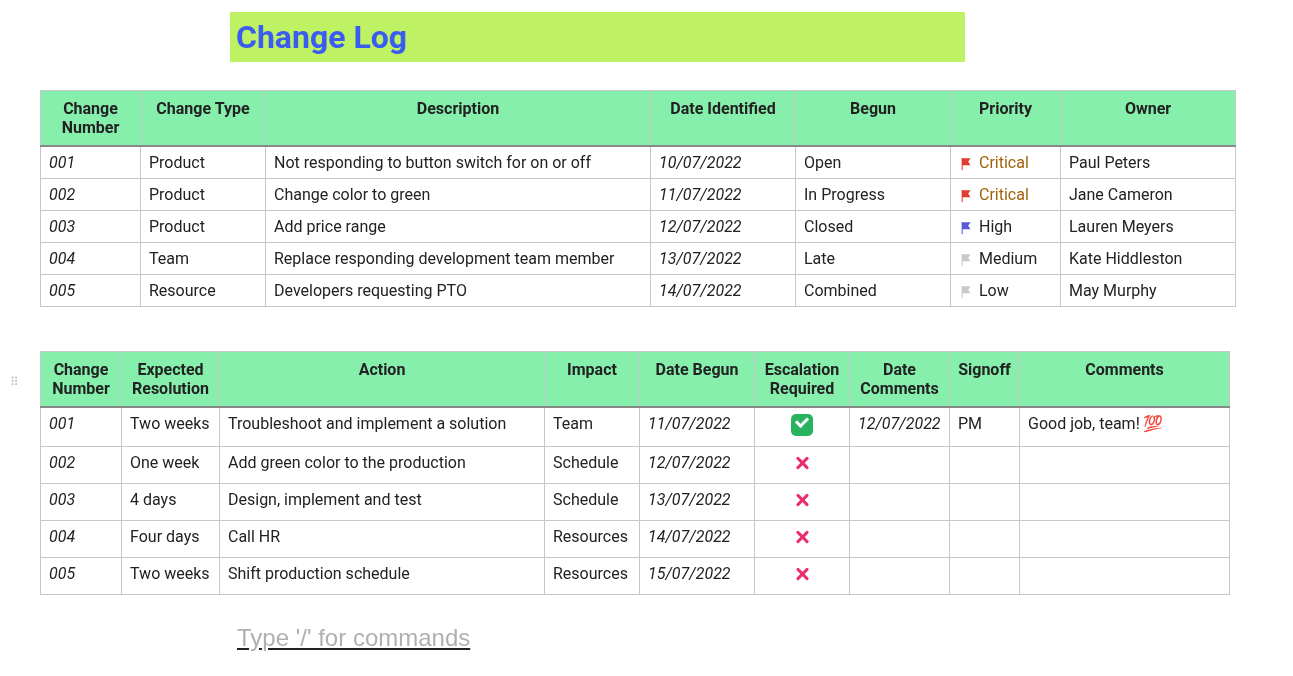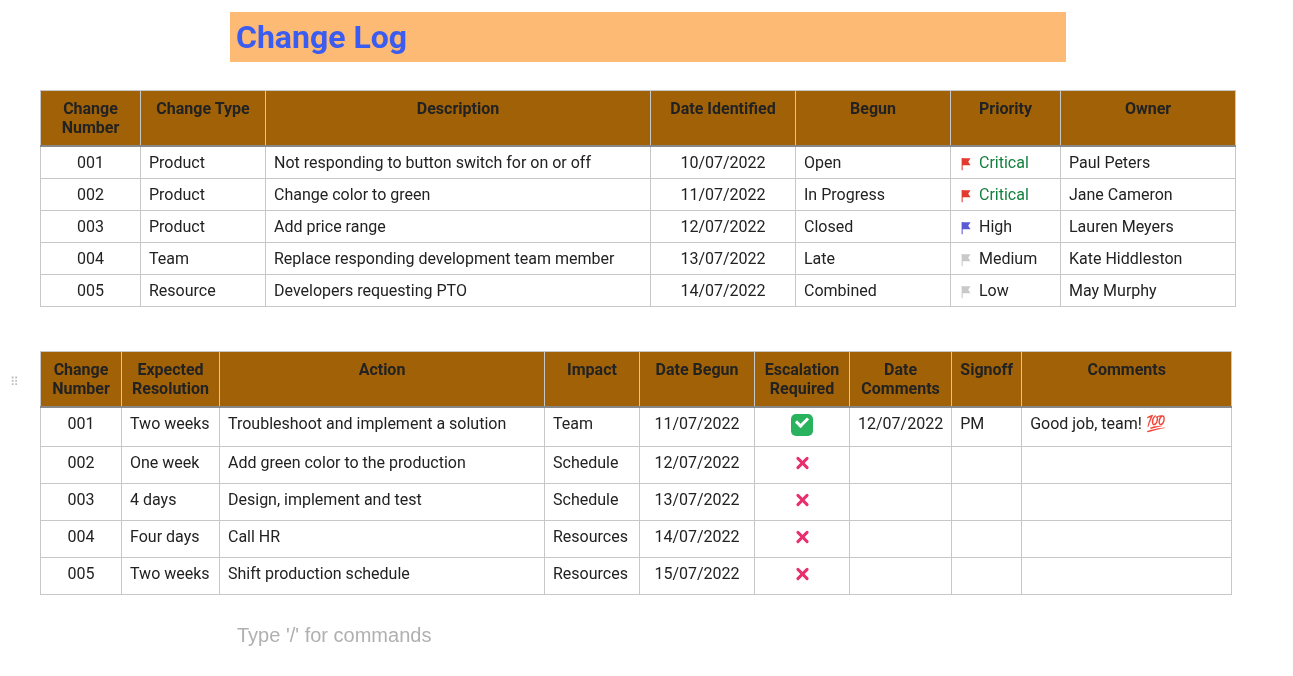--- a/index.html
+++ b/index.html
@@ -12,53 +12,53 @@
     font-size: 16px;
   }
   .page {
     width: 1293px;
     padding: 12px 40px 40px 40px;
     position: relative;
   }
   .title {
     margin: 0 0 28px 190px;
     padding: 6px 14px 6px 6px;
-    background: #fdba74;
+    background: #bef264;
     font-size: 32px;
     font-weight: 700;
     color: #3b5cf0;
     display: inline-block;
-    width: 836px;
+    width: 735px;
   }
   table {
     border-collapse: collapse;
     margin-bottom: 44px;
   }
   th, td {
     border: 1px solid #c7c7c7;
     padding: 6px 8px;
     vertical-align: top;
     text-align: left;
   }
   thead th {
-    background: #a16207;
+    background: #86efac;
     font-weight: 700;
     text-align: center;
     vertical-align: top;
     border-bottom: 2px solid #888;
     padding-top: 8px;
     padding-bottom: 8px;
   }
-  .num { text-align: center; }
+  .num { text-align: left; font-style: italic; }
   .center { text-align: center; }
   .flag { display: inline-block; margin-right: 6px; vertical-align: middle; }
   .flag-red   { color: #e23a2e; }
   .flag-purple{ color: #5b5ad6; }
   .flag-gray  { color: #c9c9c9; }
-  .priority-critical { color: #15803d; }
+  .priority-critical { color: #a16207; }
   .esc-yes {
     display: inline-block;
     width: 22px; height: 22px;
     background: #29b35e;
     border-radius: 5px;
     position: relative;
   }
   .esc-yes::after {
     content: "";
     position: absolute;
@@ -88,28 +88,29 @@
     left: 10px;
     top: 375px;
     color: #bfbfbf;
     font-size: 12px;
     letter-spacing: 2px;
     cursor: grab;
   }
   .command-input {
     border: none;
     outline: none;
-    font-size: 20px;
+    font-size: 24px;
     color: #222;
     background: transparent;
     width: 500px;
     margin-left: 195px;
     margin-top: -16px;
     display: block;
     caret-color: #222;
+    text-decoration: underline;
   }
   .command-input::placeholder { color: #b0b0b0; font-weight: 400; }
 </style>
 </head>
 <body>
 
 <div class="page">
   <h1 class="title">Change Log</h1>
 
   <table id="table1">

